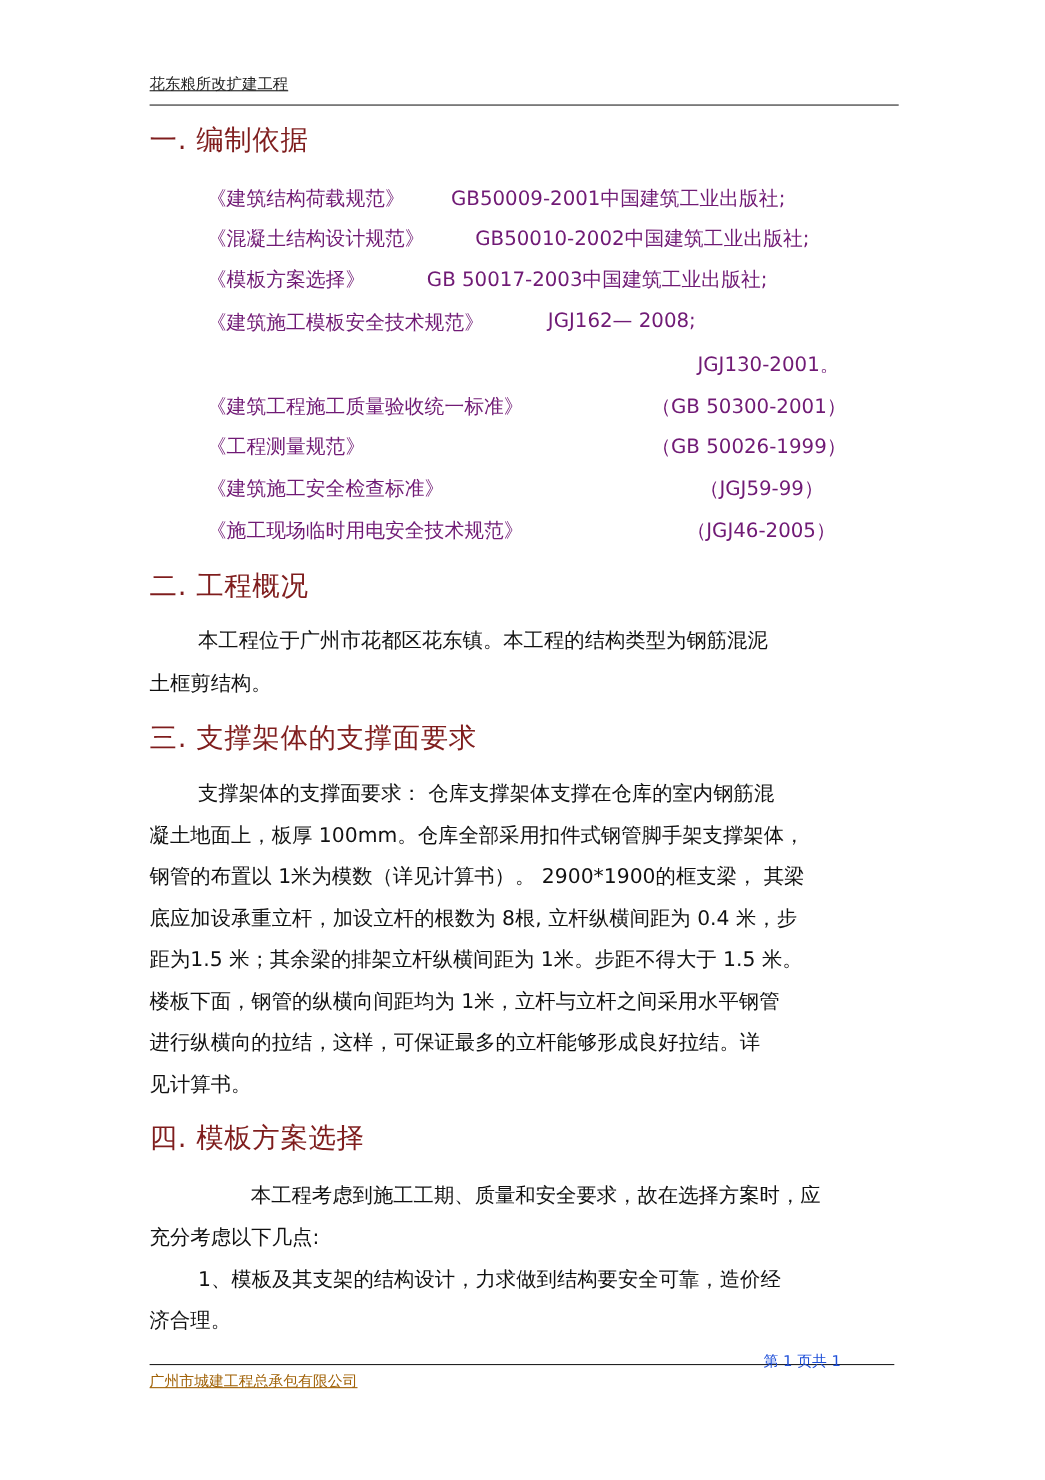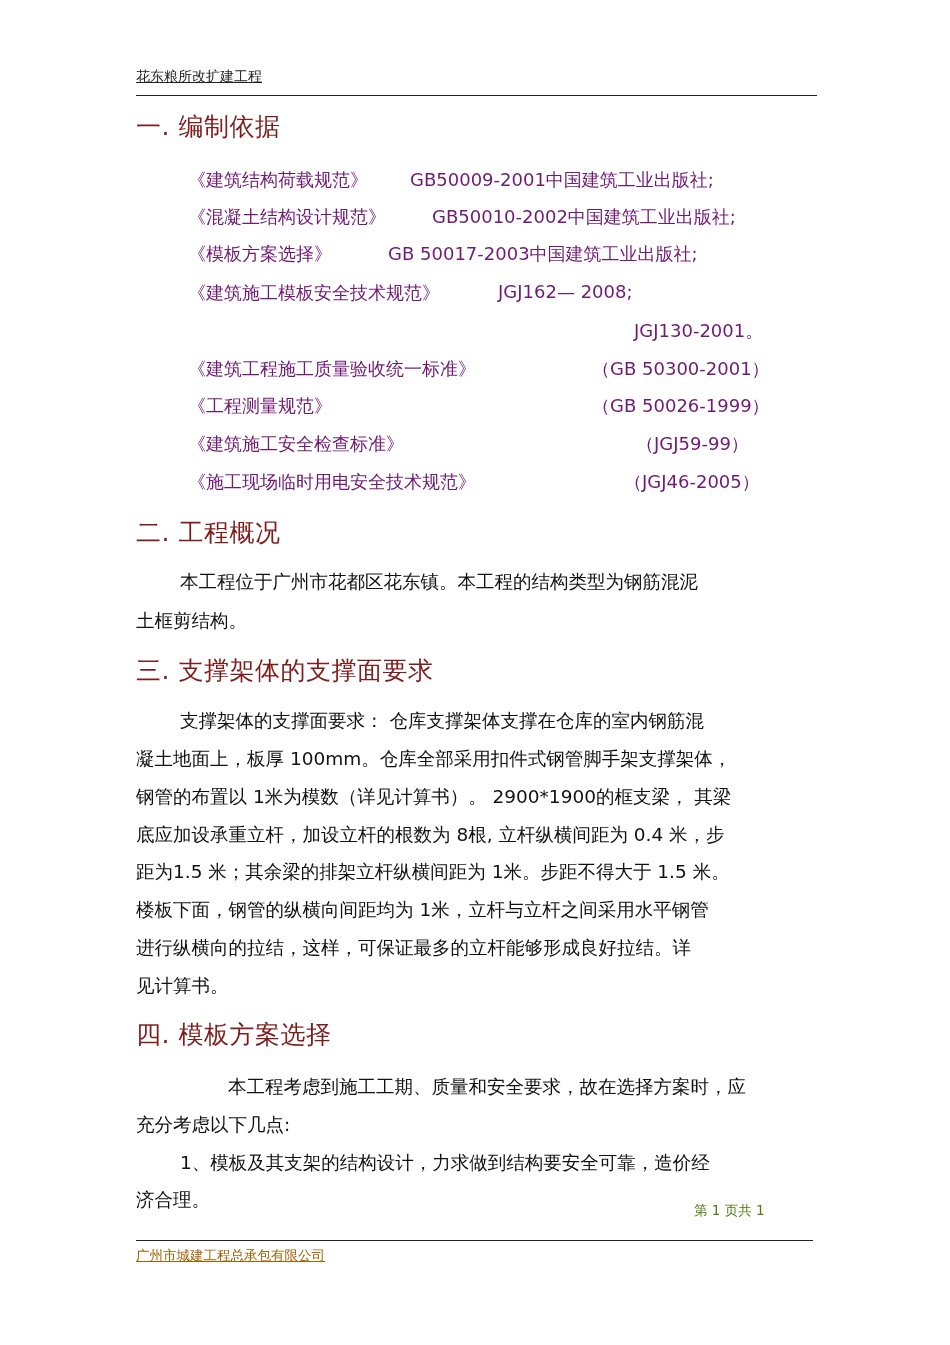--- a/index.html
+++ b/index.html
@@ -7,21 +7,21 @@
          font-family: "DejaVu Sans", "Liberation Sans", sans-serif; color: #1a1a1a; }
   .abs { position: absolute; white-space: nowrap; }
   .header-text { left: 136px; top: 68px; font-size: 14px; color: #222; text-decoration: underline; }
   .header-rule { left: 136px; top: 95px; width: 681px; height: 0; border-top: 1.5px solid #222; }
   .h1 { font-size: 25px; color: #7f1d1d; letter-spacing: 0.5px; }
   .ref { font-size: 18px; color: #701a75; }
   .ref .code { position: absolute; }
   .body { font-size: 18.5px; color: #111; }
   .footer-rule { left: 136px; top: 1240px; width: 677px; height: 0; border-top: 1px solid #222; }
   .footer-left { left: 136px; top: 1247px; font-size: 13.5px; color: #a16207; text-decoration: underline; }
-  .footer-right { left: 694px; top: 1202px; font-size: 13.5px; color: #4d7c0f; }
+  .footer-right { left: 694px; top: 1229px; font-size: 13.5px; color: #1d4ed8; }
 </style>
 </head>
 <body>
 
 <div>
 
   <div class="abs header-text">花东粮所改扩建工程</div>
   <div class="abs header-rule"></div>
 
   <div class="abs h1" style="left:136px; top:110px;">一.  编制依据</div>

